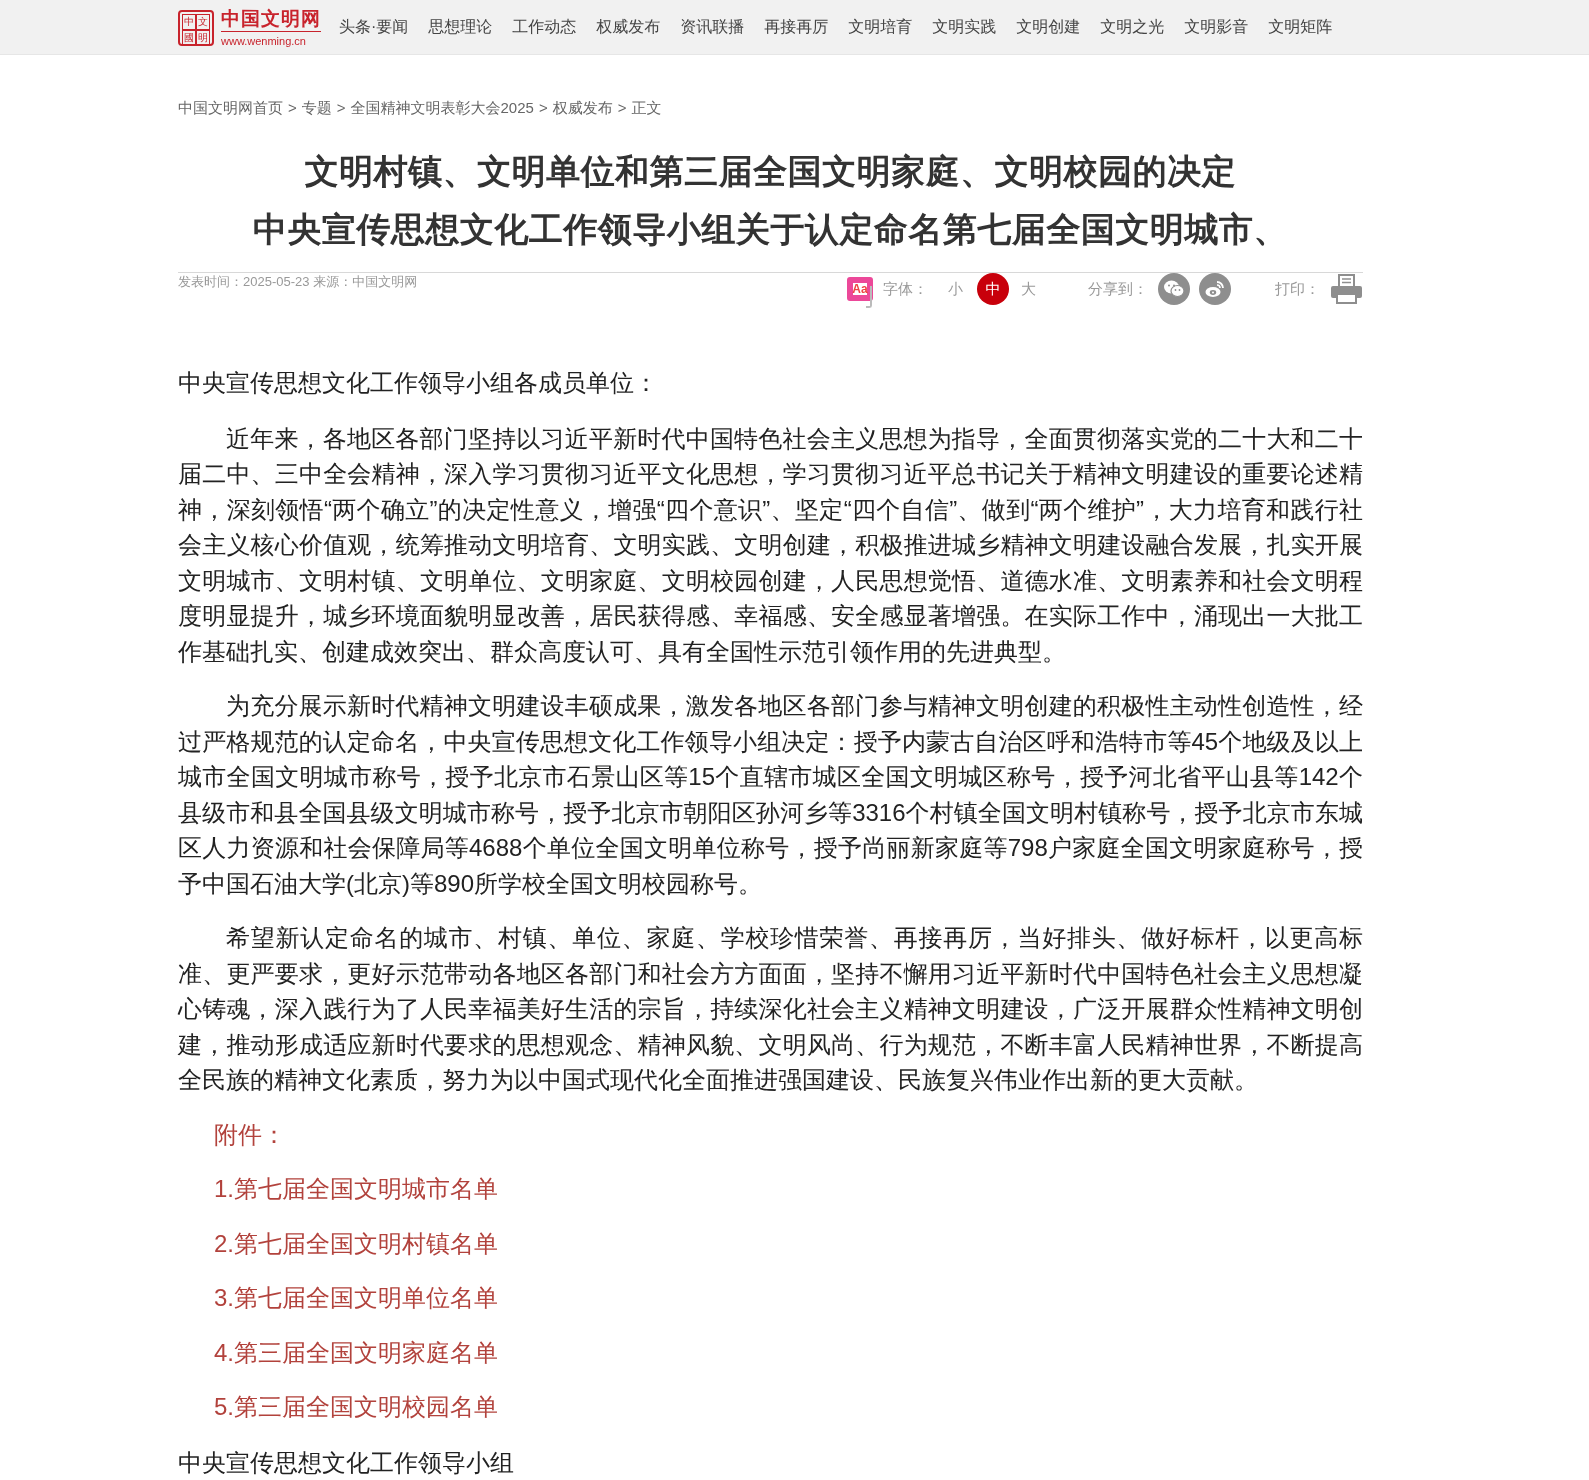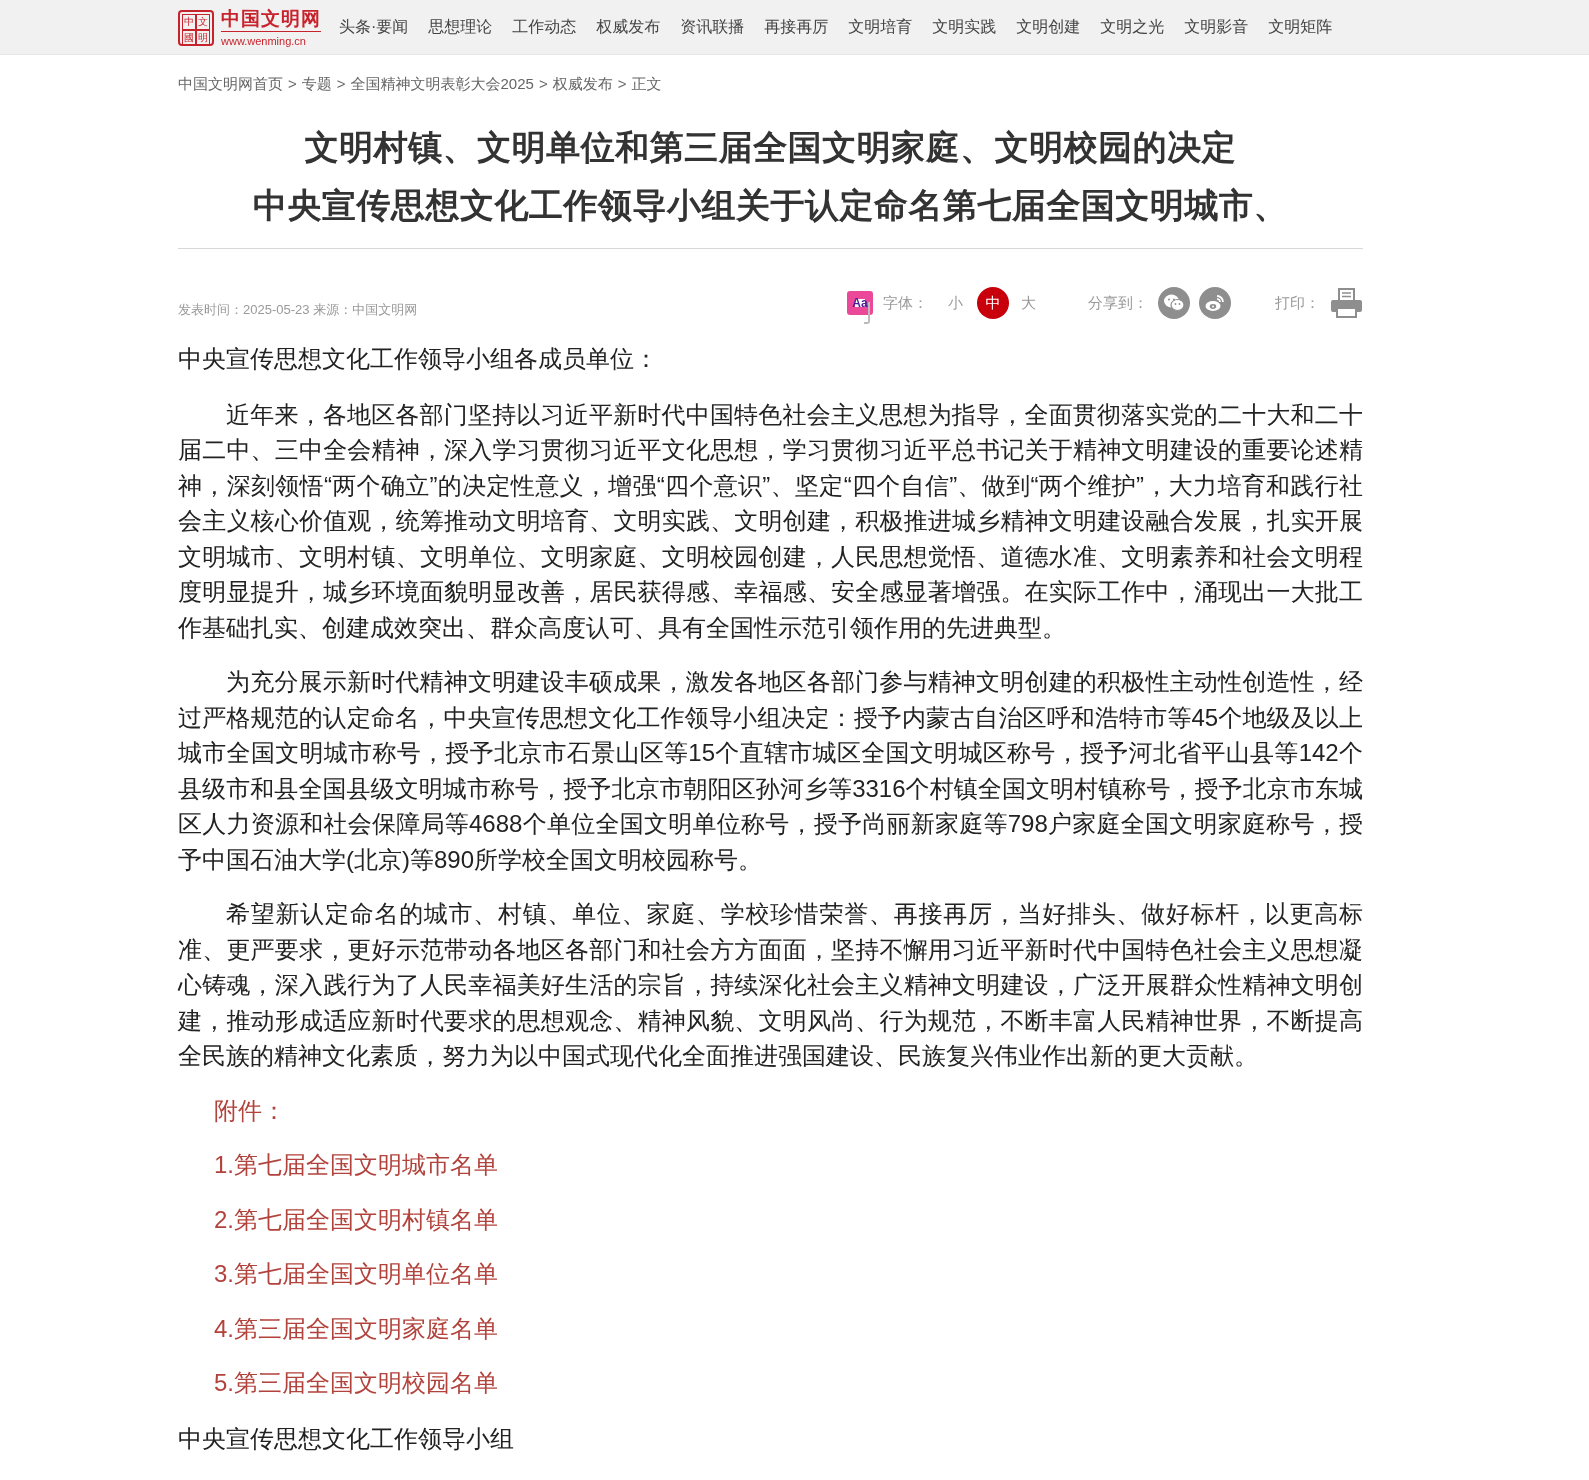--- a/index.html
+++ b/index.html
@@ -13,33 +13,33 @@
   .logo-seal { width: 36px; height: 36px; border: 2px solid #c8232c; border-radius: 4px; display: grid; grid-template-columns: 1fr 1fr; grid-template-rows: 1fr 1fr; color: #c8232c; font-size: 12px; line-height: 14px; text-align: center; padding: 2px; }
   .logo-seal span { border: 1px solid #c8232c; display: flex; align-items: center; justify-content: center; font-size: 10px; }
   .logo-text { margin-left: 7px; display: flex; flex-direction: column; }
   .logo-cn { color: #c8232c; font-weight: bold; font-size: 19px; letter-spacing: 1px; line-height: 22px; border-bottom: 1px solid #c8232c; padding-bottom: 1px; }
   .logo-url { color: #c8232c; font-size: 11px; line-height: 14px; margin-top: 2px; }
   .nav { display: flex; align-items: center; }
   .nav-item { font-size: 16px; color: #444; margin-right: 20px; white-space: nowrap; cursor: pointer; }
 
   
   .page { width: 1185px; margin-left: 178px; }
-  .breadcrumb { padding-top: 19px; font-size: 15px; color: #666; line-height: 20px; }
+  .breadcrumb { padding-top: 43px; font-size: 15px; color: #666; line-height: 20px; }
   .breadcrumb .sep { margin: 0 5px; color: #666; }
   .breadcrumb a { color: #666; text-decoration: none; }
 
   .title { margin-top: 24px; text-align: center; font-size: 34px; font-weight: bold; color: #333; line-height: 58px; letter-spacing: 0.5px; }
   .title-line { display: block; }
 
   .divider { margin-top: 14px; border-top: 1px solid #d8d8d8; }
 
-  .meta { display: flex; justify-content: space-between; align-items: flex-end; height: 70px; }
+  .meta { display: flex; justify-content: space-between; align-items: flex-start; height: 70px; }
   .meta-left { font-size: 13px; color: #999; }
   .meta-right { display: flex; align-items: center; font-size: 15px; color: #999; }
-  .aa-icon { width: 26px; height: 24px; border: 8px solid #ec4899; border-radius: 3px; display: flex; align-items: center; justify-content: center; font-size: 12px; font-weight: bold; color: #4c1d95; margin-right: 8px; position: relative; }
+  .aa-icon { width: 26px; height: 24px; border: 6px solid #ec4899; border-radius: 3px; display: flex; align-items: center; justify-content: center; font-size: 12px; font-weight: bold; color: #ef4444; margin-right: 8px; position: relative; }
   .aa-icon::after { content: ""; position: absolute; right: -5px; top: 3px; width: 4px; height: 20px; border-right: 2px solid #bbb; border-bottom: 2px solid #bbb; border-radius: 0 0 3px 0; }
   .fs-opt { margin-left: 20px; cursor: pointer; color: #999; }
   .fs-opt.active { width: 32px; height: 32px; border-radius: 50%; background: #c8000b; color: #fff; display: flex; align-items: center; justify-content: center; margin-left: 14px; }
   .fs-label { margin-left: 2px; }
   .fs-large { margin-left: 12px; }
   .share-label { margin-left: 52px; }
   .share-btn { width: 32px; height: 32px; border-radius: 50%; background: #8e8e8e; display: flex; align-items: center; justify-content: center; margin-left: 9px; cursor: pointer; }
   .share-btn:first-of-type { margin-left: 0; }
   .print-label { margin-left: 44px; }
   .print-icon { margin-left: 10px; width: 33px; height: 30px; position: relative; cursor: pointer; }

